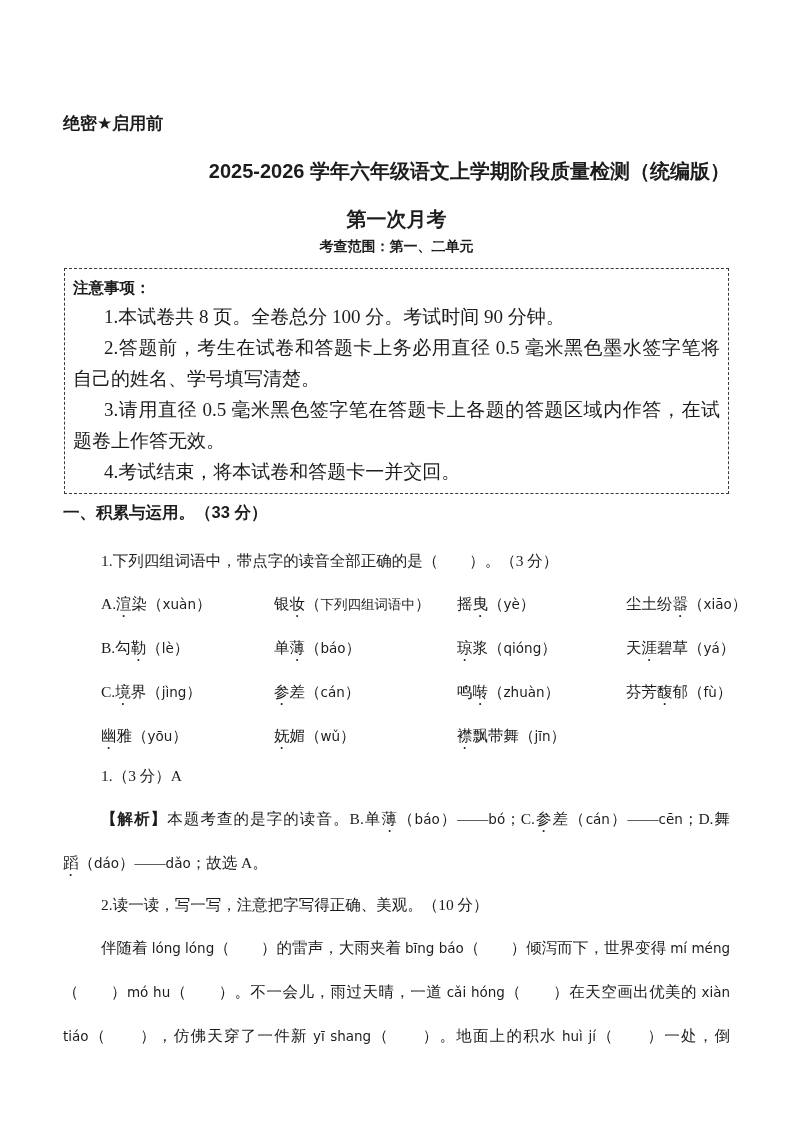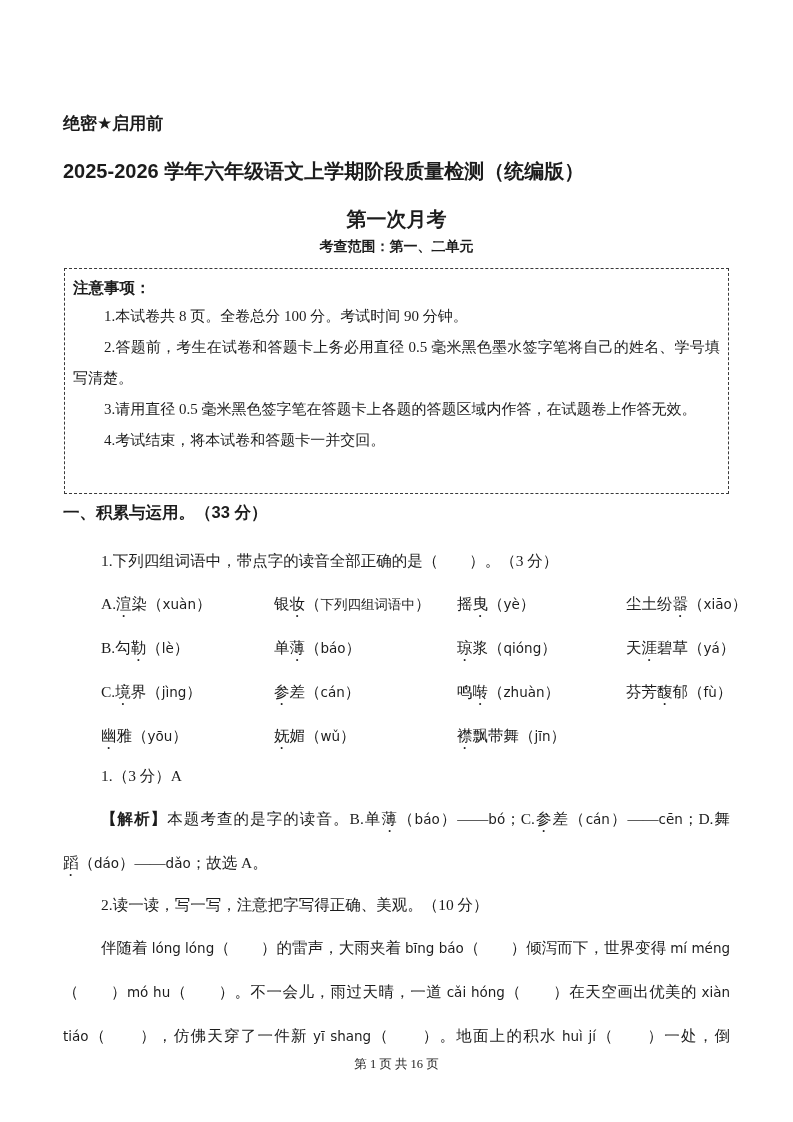--- a/index.html
+++ b/index.html
@@ -10,39 +10,39 @@
     color:#1c1c1c;
   }
   .page { position:absolute; left:63px; top:0; width:667px; height:904px;margin-top:16px; }
   .block { position:absolute; left:0; width:667px; }
 
   .classification {
     top:96px; font-size:17px; font-weight:bold;
     font-family:"Liberation Sans","DejaVu Sans",sans-serif;
   }
   .title {
-    top:142px; text-align:left; font-size:20px; font-weight:bold;
+    top:142px; text-align:right; font-size:20px; font-weight:bold;
     font-family:"Liberation Sans","DejaVu Sans",sans-serif;
   }
   .subtitle {
     top:190px; text-align:center; font-size:20px; font-weight:bold;
     font-family:"Liberation Sans","DejaVu Sans",sans-serif;
   }
   .scope { top:222px; text-align:center; font-size:14px; font-weight:bold; }
 
   .notice-box {
     top:252px; left:1px; width:665px; height:226px;
     border:1.5px dashed #3a3a3a; padding:6px 8px 8px 8px; overflow:hidden;
   }
   .notice-heading {
     font-size:15.5px; font-weight:bold; line-height:26px;
     font-family:"Liberation Sans","DejaVu Sans",sans-serif;
   }
   .nblock {
-    font-size:15px; line-height:31px; text-align:justify; text-indent:31px;
+    font-size:19px; line-height:31px; text-align:justify; text-indent:31px;
   }
 
   .section-heading {
     top:481px; font-size:16.5px; font-weight:bold; line-height:30px;
     font-family:"Liberation Sans","DejaVu Sans",sans-serif;
   }
   .mainline { font-size:15.5px; line-height:43px; }
   .indent { text-indent:38px; }
 
   .q1-stem { top:523px; }
@@ -126,15 +126,14 @@
     </div>
 
   <div class="block mainline indent q2-stem">2.读一读，写一写，注意把字写得正确、美观。（10 分）</div>
 
   <div class="block q2-passage">
       <div class="tline indent stretch">伴随着 <span class="pinyin">lóng lóng</span>（　　）的雷声，大雨夹着 <span class="pinyin">bīng báo</span>（　　）倾泻而下，世界变得 <span class="pinyin">mí méng</span></div>
       <div class="tline stretch">（　　）<span class="pinyin">mó hu</span>（　　）。不一会儿，雨过天晴，一道 <span class="pinyin">cǎi hóng</span>（　　）在天空画出优美的 <span class="pinyin">xiàn</span></div>
       <div class="tline stretch"><span class="pinyin">tiáo</span>（　　），仿佛天穿了一件新 <span class="pinyin">yī shang</span>（　　）。地面上的积水 <span class="pinyin">huì jí</span>（　　）一处，倒</div>
     </div>
 
-  <div class="block footer">第 1 页 共 16 页</div>
 
 </div>
 
 </body></html>

